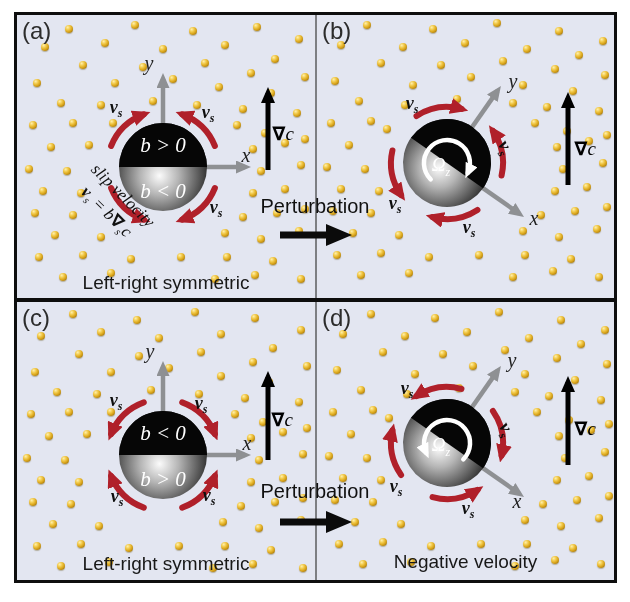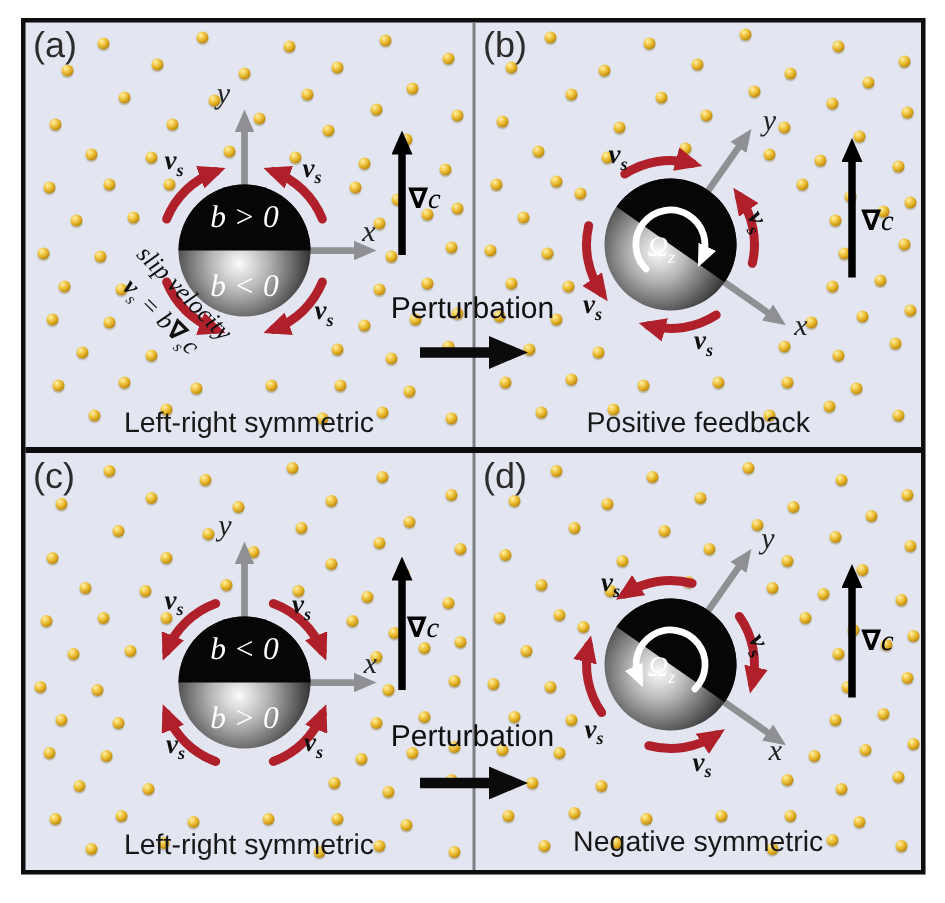--- a/index.html
+++ b/index.html
@@ -231,21 +231,20 @@
         </div>
       <div class="plabel">(b)</div>
       <div class="mathlab axislab" style="left:196px;top:66px"><span>y</span></div>
       <div class="mathlab axislab" style="left:217px;top:203px"><span>x</span></div>
       <div class="mathlab vs" style="left:95px;top:90px"><span>v</span><sub>s</sub></div>
       <div class="mathlab vs vs-rot" style="left:187px;top:133px"><span>v</span><sub>s</sub></div>
       <div class="mathlab vs" style="left:78px;top:190px"><span>v</span><sub>s</sub></div>
       <div class="mathlab vs" style="left:152px;top:214px"><span>v</span><sub>s</sub></div>
       <div class="mathlab omega" style="left:124px;top:152px"><span>Ω</span><sub>z</sub></div>
       <div class="mathlab gradc" style="left:268px;top:133px"><span class="nab">∇</span><span>c</span></div>
-      <div class="caption" style="bottom:4px">Positive feedback</div>
     <svg class="scene" style="left:-20px;top:-2px" viewBox="-150 -150 300 300">
   <defs>
     <marker id="red-b" markerUnits="userSpaceOnUse" markerWidth="18" markerHeight="16" refX="11" refY="8" orient="auto">
               <path d="M0,0 L18,8 L0,16 Z" fill="#b0202a"></path>
             </marker>
     <marker id="gray-b" markerUnits="userSpaceOnUse" markerWidth="15" markerHeight="13" refX="9" refY="6.5" orient="auto">
               <path d="M0,0 L15,6.5 L0,13 Z" fill="#8e9093"></path>
             </marker>
     <marker id="blk-b" markerUnits="userSpaceOnUse" markerWidth="16" markerHeight="14" refX="10" refY="7" orient="auto">
               <path d="M0,0 L16,7 L0,14 Z" fill="#000"></path>
@@ -459,21 +458,21 @@
         </div>
       <div class="plabel">(d)</div>
       <div class="mathlab axislab" style="left:195px;top:58px"><span>y</span></div>
       <div class="mathlab axislab" style="left:200px;top:199px"><span>x</span></div>
       <div class="mathlab vs" style="left:90px;top:88px"><span>v</span><sub>s</sub></div>
       <div class="mathlab vs vs-rot" style="left:188px;top:128px"><span>v</span><sub>s</sub></div>
       <div class="mathlab vs" style="left:79px;top:186px"><span>v</span><sub>s</sub></div>
       <div class="mathlab vs" style="left:151px;top:208px"><span>v</span><sub>s</sub></div>
       <div class="mathlab omega" style="left:124px;top:145px"><span>Ω</span><sub>z</sub></div>
       <div class="mathlab gradc" style="left:268px;top:126px"><span class="nab">∇</span><span>c</span></div>
-      <div class="caption" style="bottom:7px">Negative symmetric</div>
+      <div class="caption" style="bottom:7px">Negative velocity</div>
     <svg class="scene" style="left:-20px;top:-9px" viewBox="-150 -150 300 300">
   <defs>
     <marker id="red-d" markerUnits="userSpaceOnUse" markerWidth="18" markerHeight="16" refX="11" refY="8" orient="auto">
               <path d="M0,0 L18,8 L0,16 Z" fill="#b0202a"></path>
             </marker>
     <marker id="gray-d" markerUnits="userSpaceOnUse" markerWidth="15" markerHeight="13" refX="9" refY="6.5" orient="auto">
               <path d="M0,0 L15,6.5 L0,13 Z" fill="#8e9093"></path>
             </marker>
     <marker id="blk-d" markerUnits="userSpaceOnUse" markerWidth="16" markerHeight="14" refX="10" refY="7" orient="auto">
               <path d="M0,0 L16,7 L0,14 Z" fill="#000"></path>

